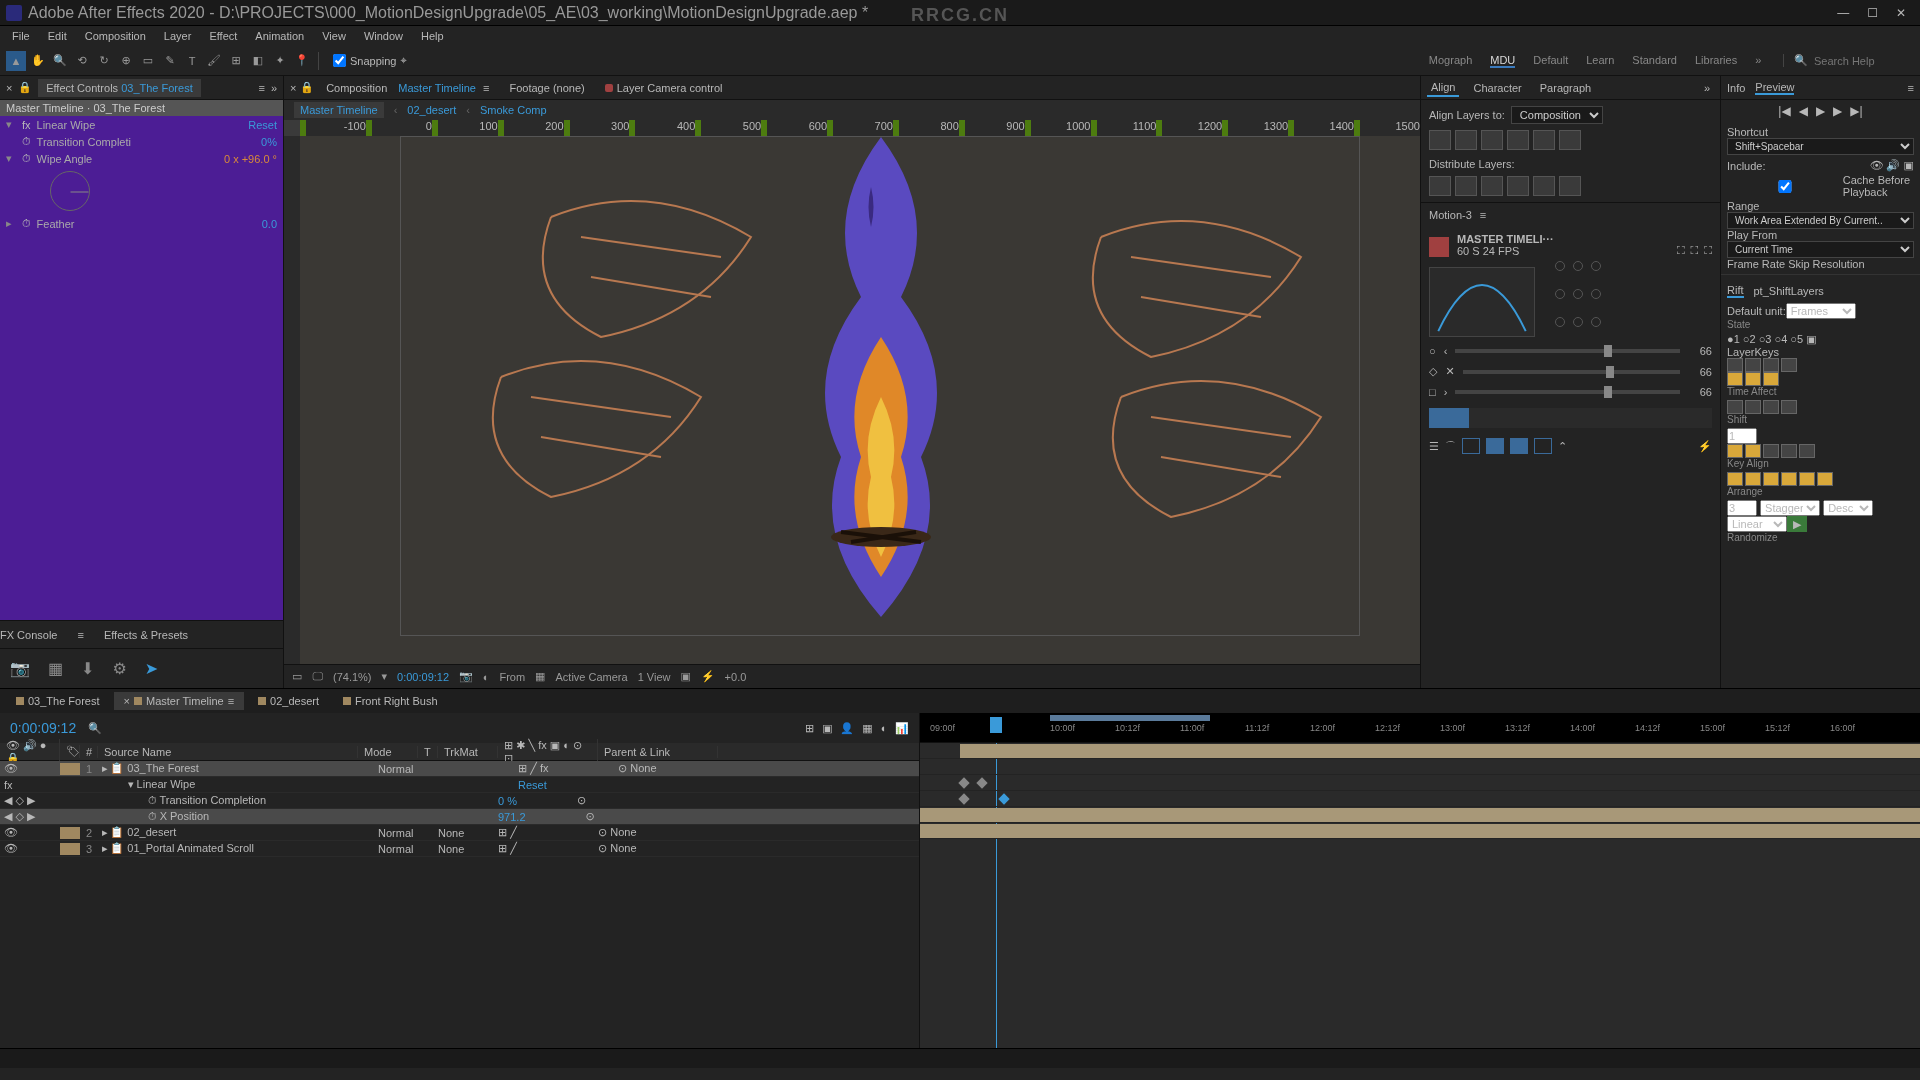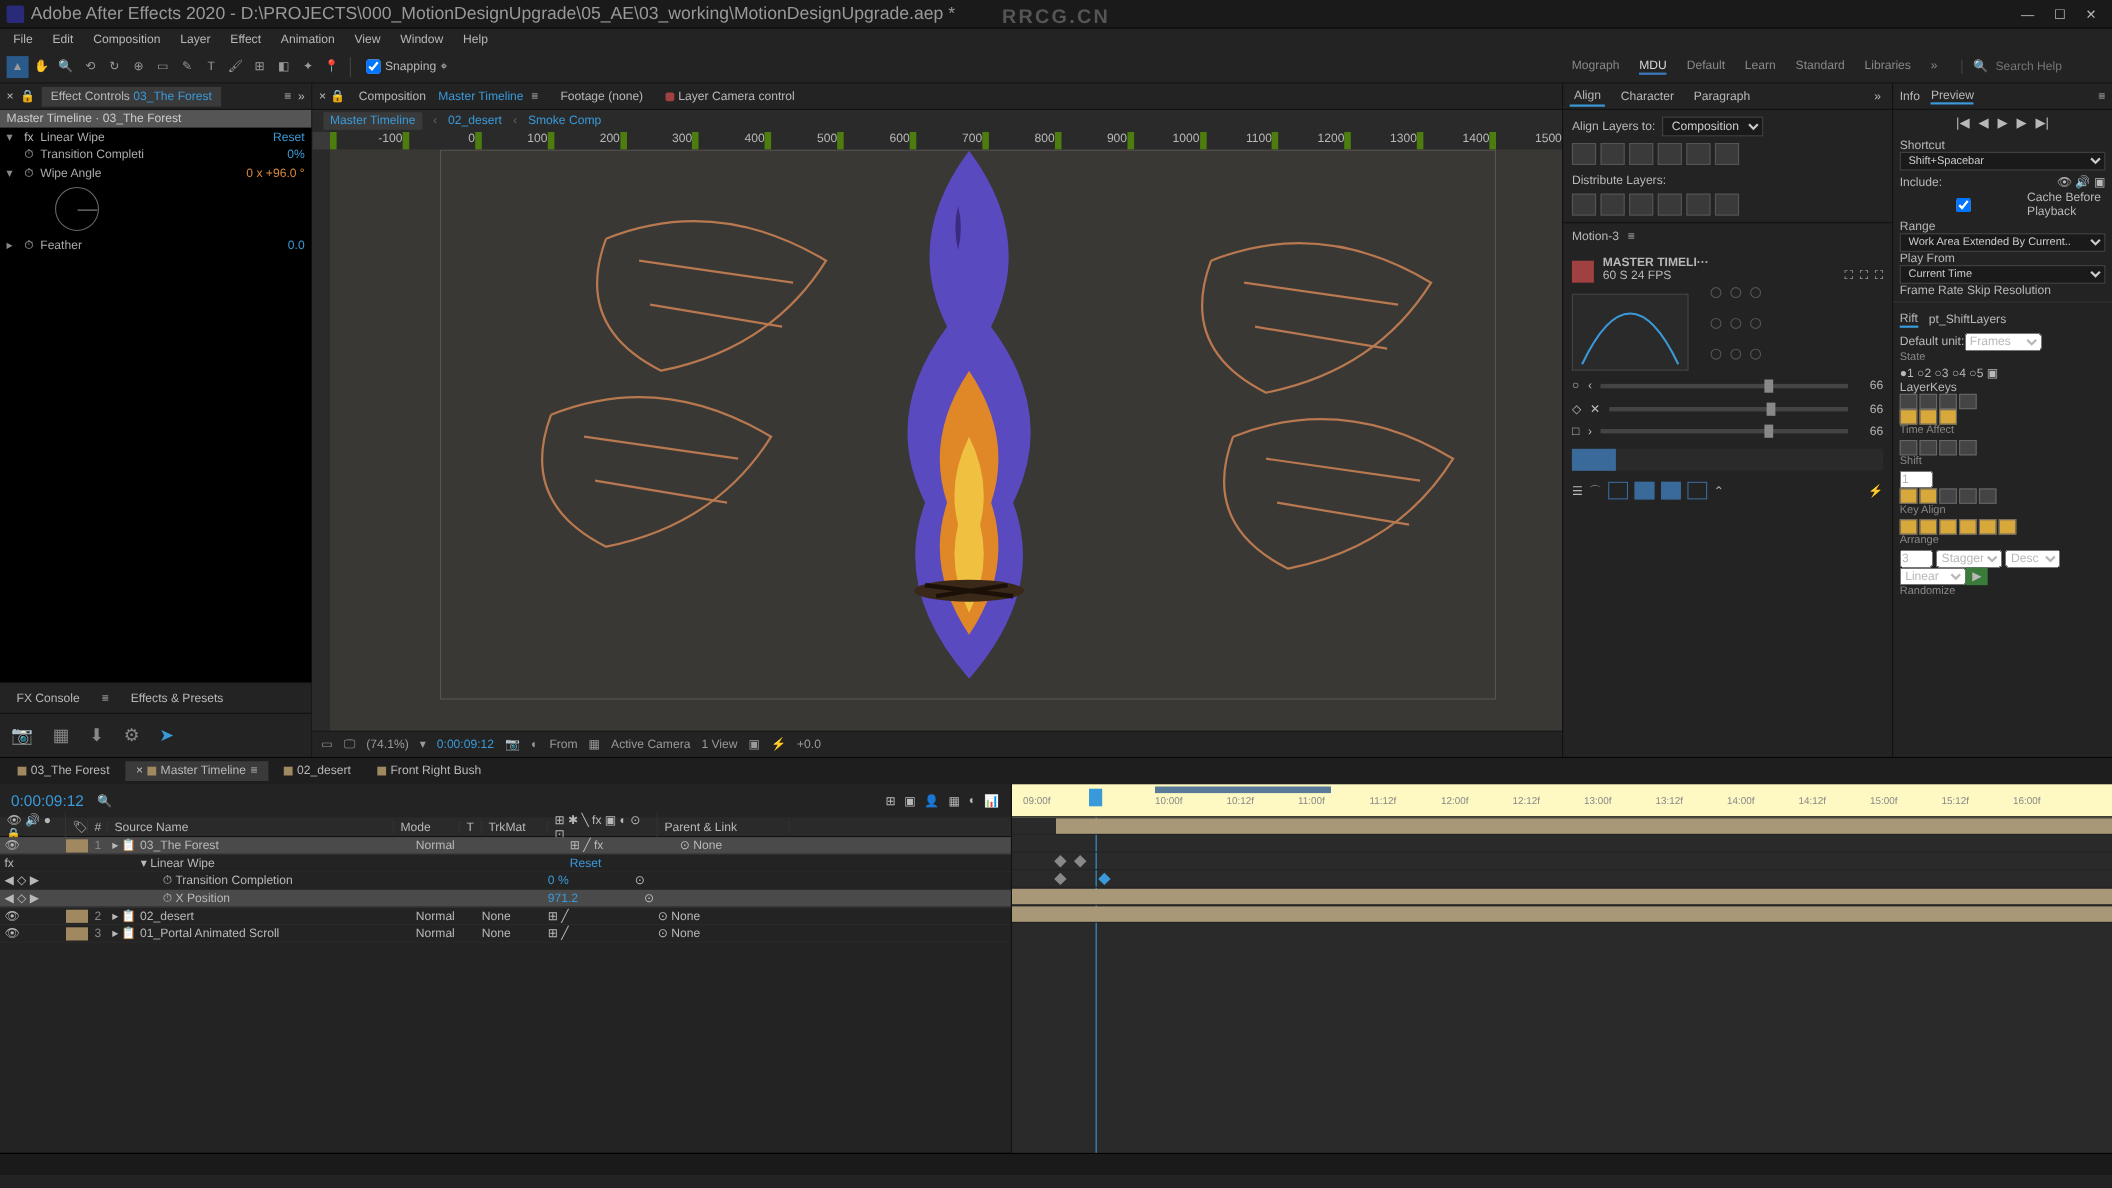--- a/index.html
+++ b/index.html
@@ -20,30 +20,30 @@
 .toolbar .workspace-tabs span{cursor:pointer;color:#888;font-size:11px}
 .toolbar .workspace-tabs span.active{color:#d8d8d8;border-bottom:2px solid #3a7abd}
 .toolbar .search{display:flex;align-items:center;gap:6px;border-left:1px solid #444;padding-left:10px;margin-left:10px}
 .toolbar .search input{background:transparent;border:none;outline:none;color:#999;width:100px}
 .main{display:flex;height:612px}
 .left-col{width:284px;display:flex;flex-direction:column;border-right:1px solid #111}
 .panel-tabs{height:24px;background:#232323;display:flex;align-items:center;padding:0 6px;gap:6px;border-bottom:1px solid #111}
 .panel-tabs .ptab{padding:3px 8px;font-size:11px;cursor:pointer}
 .panel-tabs .ptab.active{background:#3a3a3a}
 .panel-tabs .link{color:#3a9ad9}
-.effect-panel{flex:1;background:#000000;padding:0}
+.effect-panel{flex:1;background:#4c1d95;padding:0}
 .effect-header{background:#555;padding:2px 6px;font-size:11px;color:#ccc}
 .effect-row{display:flex;align-items:center;padding:2px 6px;gap:6px;font-size:11px}
 .effect-row .arrow{width:10px;color:#888}
 .effect-row .label{flex:1;color:#aaa}
 .effect-row .val{color:#3a9ad9;cursor:pointer}
 .effect-row .val.orange{color:#d98a3a}
 .dial{width:40px;height:40px;border:1px solid #666;border-radius:50%;margin:4px 0 4px 50px;position:relative}
 .dial::after{content:'';position:absolute;width:1px;height:18px;background:#888;left:50%;top:2px;transform-origin:bottom;transform:rotate(90deg)}
-.fx-console{height:28px;background:#232323;display:flex;align-items:center;padding:0 15px;gap:20px;border-top:1px solid #111;font-size:11px}
+.fx-console{height:28px;background:#232323;display:flex;align-items:center;padding:0 0;gap:20px;border-top:1px solid #111;font-size:11px}
 .bottom-icons{height:40px;background:#232323;display:flex;align-items:center;padding:0 10px;gap:18px;border-top:1px solid #111}
 .bottom-icons span{font-size:16px;color:#888;cursor:pointer}
 .bottom-icons span.active{color:#3a9ad9}
 .center-col{flex:1;display:flex;flex-direction:column;background:#232323}
 .comp-tabs{height:24px;display:flex;align-items:center;padding:0 6px;gap:4px;border-bottom:1px solid #111}
 .comp-tabs .ctab{padding:3px 8px;cursor:pointer;display:flex;align-items:center;gap:4px}
 .comp-tabs .ctab .link{color:#3a9ad9}
 .comp-tabs .ctab .dot{width:8px;height:8px;background:#a04040;border-radius:2px}
 .breadcrumb{height:20px;display:flex;align-items:center;padding:0 10px;gap:10px;background:#2a2a2a;font-size:11px}
 .breadcrumb .bc{color:#3a9ad9;cursor:pointer}
@@ -119,21 +119,21 @@
 .tl-layer.sel{background:#4a4a4a}
 .tl-layer .toggle{width:60px;display:flex;gap:2px;padding-left:4px}
 .tl-layer .num{width:18px;text-align:center;color:#888}
 .tl-layer .name{width:280px;padding-left:4px}
 .tl-layer .mode{width:60px}
 .tl-layer .trkmat{width:60px}
 .tl-layer .switches{width:100px}
 .tl-layer .parent{width:100px}
 .tl-layer .val{color:#3a9ad9}
 .tl-right{flex:1;display:flex;flex-direction:column;background:#2a2a2a}
-.tl-ruler{height:30px;background:#fef9c3;position:relative;border-bottom:1px solid #111}
+.tl-ruler{height:30px;background:#000000;position:relative;border-bottom:1px solid #111}
 .tl-ruler .tick{position:absolute;font-size:9px;color:#888;top:10px}
 .tl-ruler .playhead{position:absolute;width:12px;height:16px;background:#3a9ad9;top:4px;left:70px}
 .tl-ruler .wa{position:absolute;height:6px;background:#5a7a9a;top:2px;left:130px;width:160px}
 .tl-tracks{flex:1;position:relative}
 .tl-track{height:16px;position:relative;border-bottom:1px solid #232323}
 .tl-bar{position:absolute;height:14px;background:#a89878;top:1px}
 .tl-kf{position:absolute;width:8px;height:8px;background:#888;transform:rotate(45deg);top:4px}
 .tl-ph-line{position:absolute;width:1px;background:#3a9ad9;top:0;bottom:0;left:76px}
 .statusbar{height:20px;background:#1a1a1a;border-top:1px solid #000}
 .watermark{position:absolute;left:50%;top:5px;transform:translateX(-50%);color:#555;font-size:18px;font-weight:bold;letter-spacing:2px;pointer-events:none}

